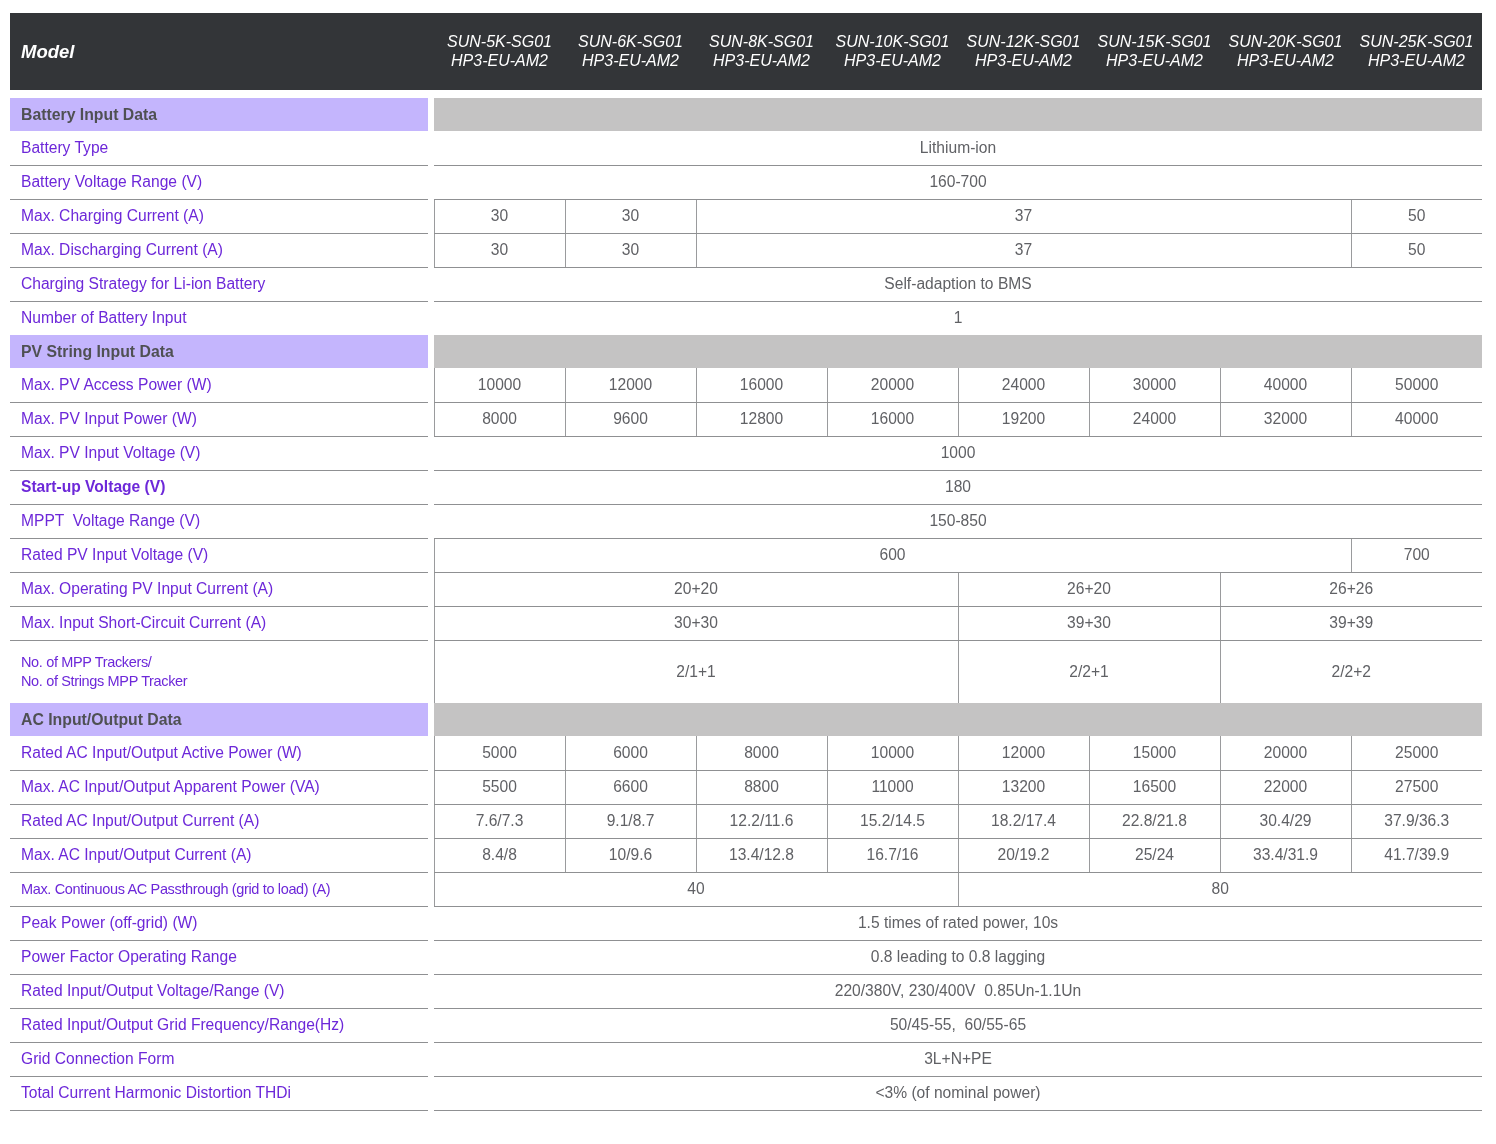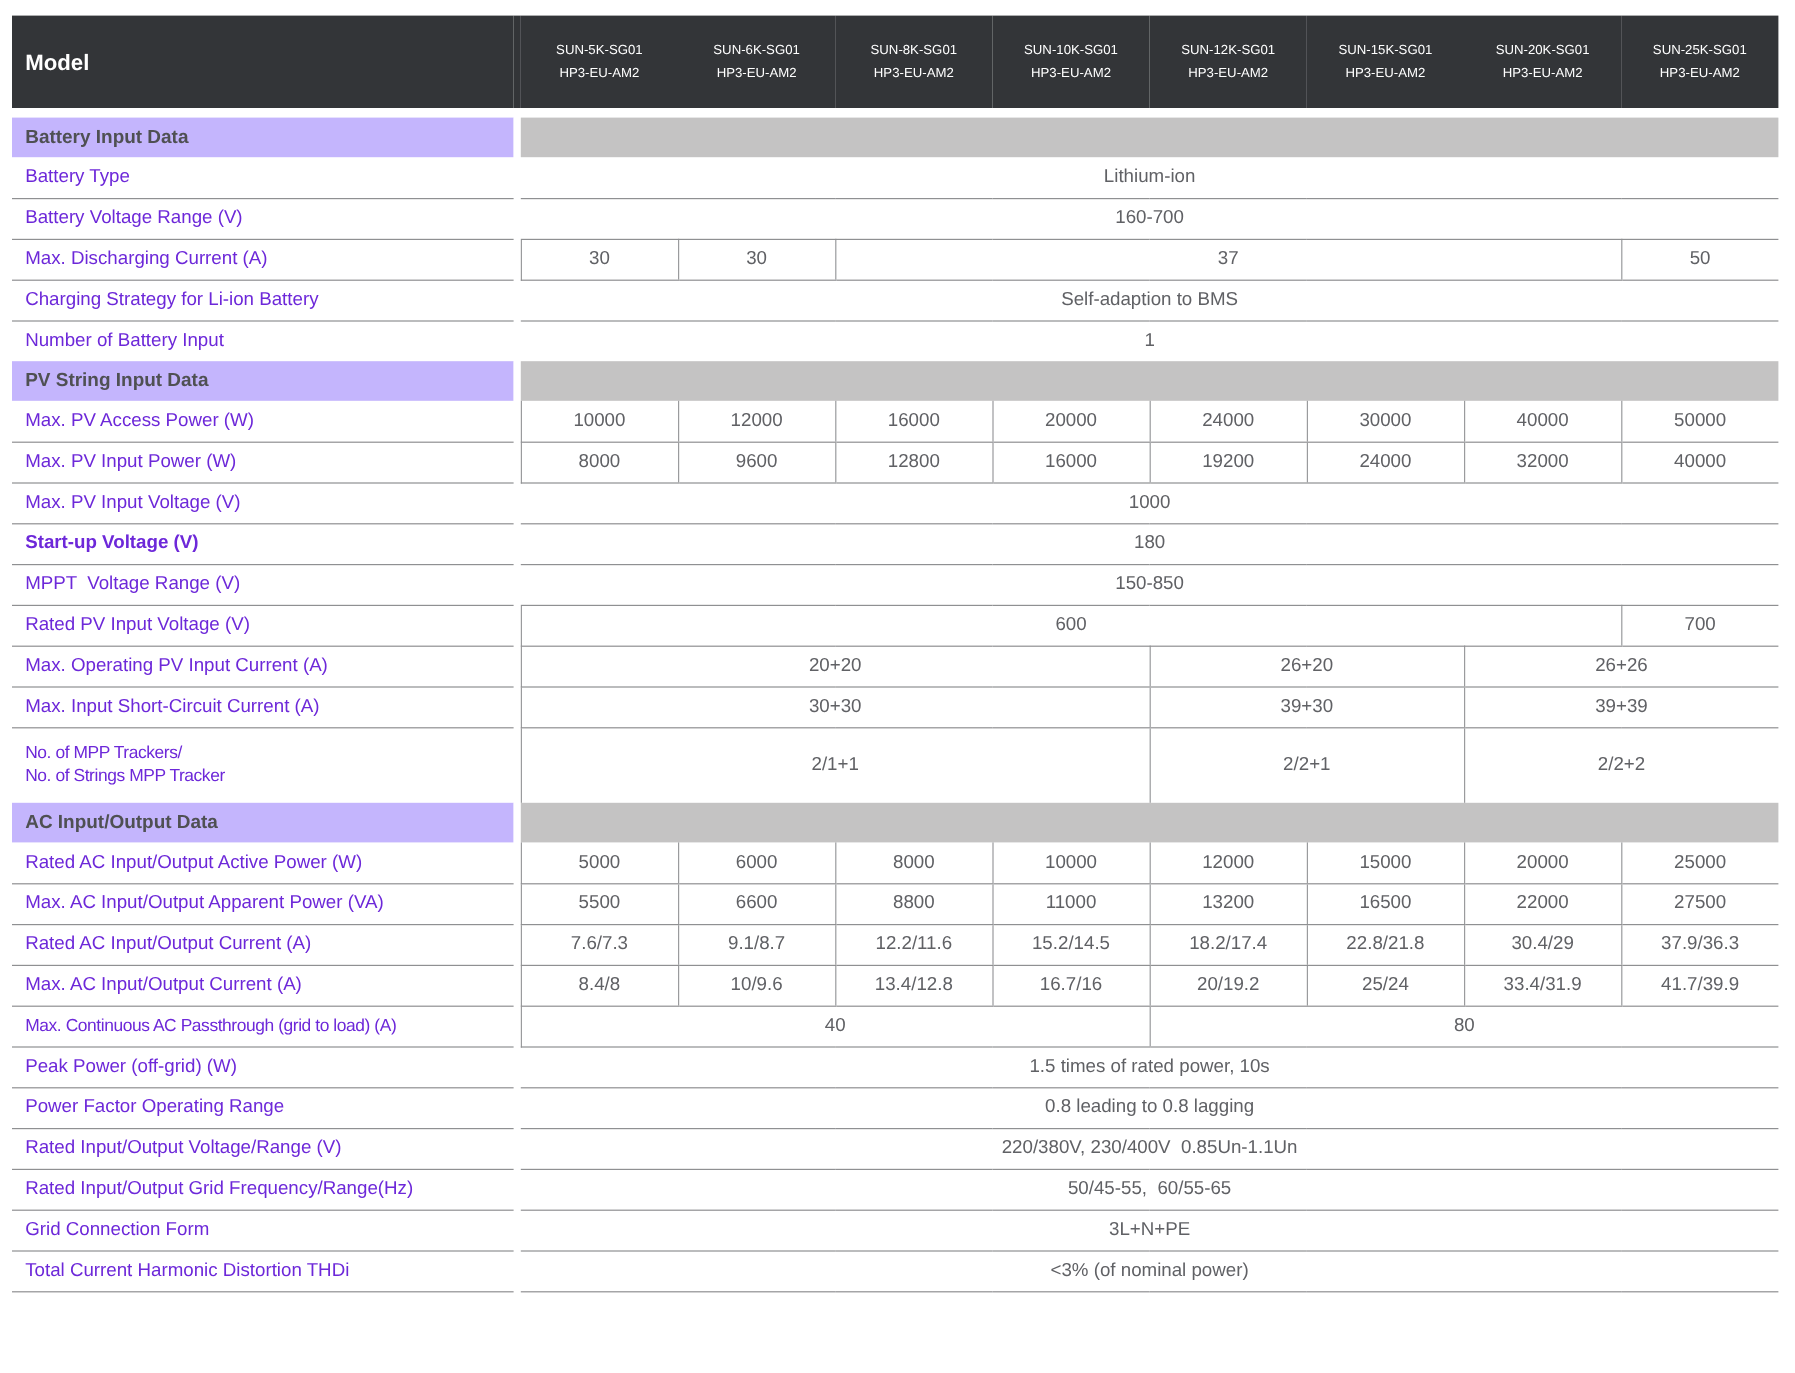--- a/index.html
+++ b/index.html
@@ -8,23 +8,23 @@
     font-family:"Liberation Sans", sans-serif;
     -webkit-font-smoothing:antialiased;
   }
   .page{padding:13px 0 0 10px;}
   table{border-collapse:collapse;table-layout:fixed;width:1472px;}
   col.c-label{width:418px;}
   col.c-gap{width:6px;}
   col.c-m{width:131px;}
 
   
-  thead tr.models th{background:#333538;height:75px;vertical-align:middle;border:none;}
+  thead tr.models th{background:#333538;height:75px;vertical-align:middle;border:none;font-style:italic;}
   th.mlabel{color:#ffffff;font-size:18.5px;font-weight:bold;text-align:left;padding-left:11px;}
-  th.model{color:#ffffff;font-size:11px;font-weight:400;line-height:18.5px;text-align:center;padding:0 2px;}
+  th.model{color:#ffffff;font-size:16px;font-weight:400;line-height:18.5px;text-align:center;padding:0 2px;}
   th.hgap{background:#333538;}
 
   tr.spacer td{height:8px;border:none;background:#ffffff;padding:0;}
 
   
   tr.section td{height:31px;border:none;}
   td.sec-label{background:#c4b5fd;font-weight:bold;color:#4f5053;font-size:15.8px;padding-left:11px;}
   td.sec-band{background:#c4c3c3;}
 
   td.gap{background:#ffffff;border:none;padding:0;}
@@ -91,20 +91,28 @@
           <td class="label">Battery Type</td>
           <td class="gap"></td>
           <td class="val full" colspan="8">Lithium-ion</td>
         </tr>
         <tr class="data">
           <td class="label">Battery Voltage Range (V)</td>
           <td class="gap"></td>
           <td class="val full" colspan="8">160-700</td>
         </tr>
         <tr class="data">
+          <td class="label">Max. Charging Current (A)</td>
+          <td class="gap"></td>
+          <td class="val">30</td>
+          <td class="val">30</td>
+          <td class="val" colspan="5">37</td>
+          <td class="val">50</td>
+        </tr>
+        <tr class="data">
           <td class="label">Max. Discharging Current (A)</td>
           <td class="gap"></td>
           <td class="val">30</td>
           <td class="val">30</td>
           <td class="val" colspan="5">37</td>
           <td class="val">50</td>
         </tr>
         <tr class="data">
           <td class="label">Charging Strategy for Li-ion Battery</td>
           <td class="gap"></td>

